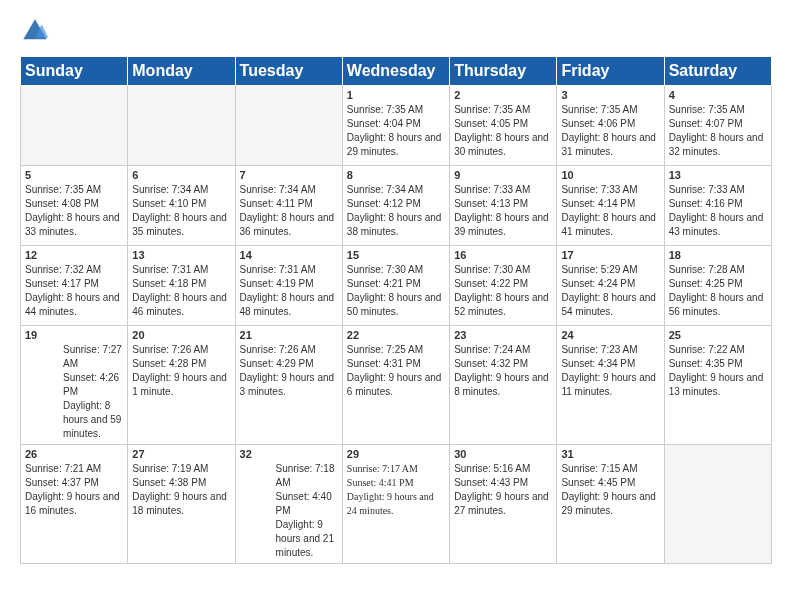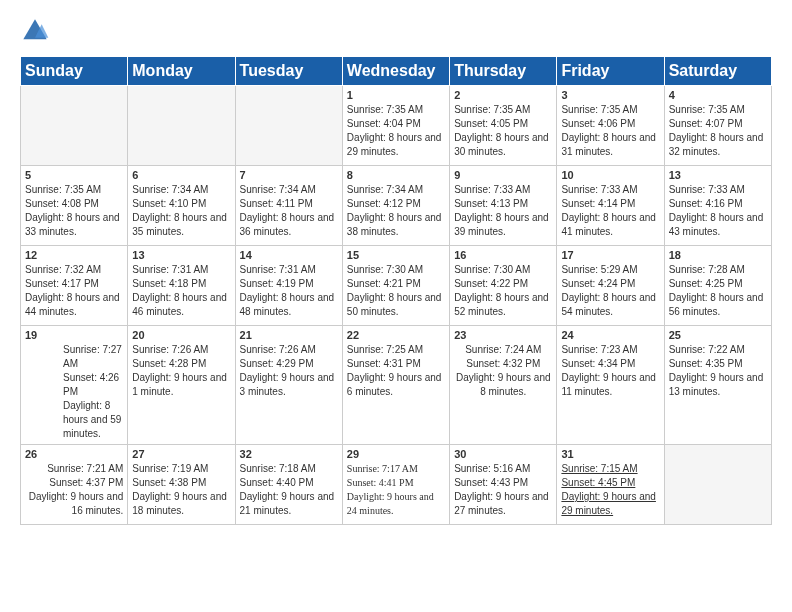--- a/index.html
+++ b/index.html
@@ -267,71 +267,71 @@
 Daylight: 9 hours and 3 minutes.</div>
           </td>
           <td>
             <div class="day-number">22</div>
             <div class="day-info" style="white-space: pre-line;">Sunrise: 7:25 AM
 Sunset: 4:31 PM
 Daylight: 9 hours and 6 minutes.</div>
           </td>
           <td>
             <div class="day-number">23</div>
-            <div class="day-info" style="white-space: pre-line; text-align: center;">Sunrise: 7:24 AM
+            <div class="day-info" style="white-space: pre-line;">Sunrise: 7:24 AM
 Sunset: 4:32 PM
 Daylight: 9 hours and 8 minutes.</div>
           </td>
           <td>
             <div class="day-number">24</div>
             <div class="day-info" style="white-space: pre-line;">Sunrise: 7:23 AM
 Sunset: 4:34 PM
 Daylight: 9 hours and 11 minutes.</div>
           </td>
           <td>
             <div class="day-number">25</div>
             <div class="day-info" style="white-space: pre-line;">Sunrise: 7:22 AM
 Sunset: 4:35 PM
 Daylight: 9 hours and 13 minutes.</div>
           </td>
         </tr>
         <tr>
           <td>
             <div class="day-number">26</div>
-            <div class="day-info" style="white-space: pre-line; text-align: right;">Sunrise: 7:21 AM
+            <div class="day-info" style="white-space: pre-line;">Sunrise: 7:21 AM
 Sunset: 4:37 PM
 Daylight: 9 hours and 16 minutes.</div>
           </td>
           <td>
             <div class="day-number">27</div>
             <div class="day-info" style="white-space: pre-line;">Sunrise: 7:19 AM
 Sunset: 4:38 PM
 Daylight: 9 hours and 18 minutes.</div>
           </td>
           <td>
             <div class="day-number">32</div>
-            <div class="day-info" style="white-space: pre-line;">Sunrise: 7:18 AM
+            <div class="day-info" style="white-space: pre-line; margin-left: 36px;">Sunrise: 7:18 AM
 Sunset: 4:40 PM
 Daylight: 9 hours and 21 minutes.</div>
           </td>
           <td>
             <div class="day-number">29</div>
             <div class="day-info" style="white-space: pre-line; font-family: Liberation Serif, serif;">Sunrise: 7:17 AM
 Sunset: 4:41 PM
 Daylight: 9 hours and 24 minutes.</div>
           </td>
           <td>
             <div class="day-number">30</div>
             <div class="day-info" style="white-space: pre-line;">Sunrise: 5:16 AM
 Sunset: 4:43 PM
 Daylight: 9 hours and 27 minutes.</div>
           </td>
           <td>
             <div class="day-number">31</div>
-            <div class="day-info" style="white-space: pre-line; text-decoration: underline;">Sunrise: 7:15 AM
+            <div class="day-info" style="white-space: pre-line;">Sunrise: 7:15 AM
 Sunset: 4:45 PM
 Daylight: 9 hours and 29 minutes.</div>
           </td>
           <td class="empty"></td>
         </tr>
       </tbody>
   </table>
 </div>
 
 </body></html>

